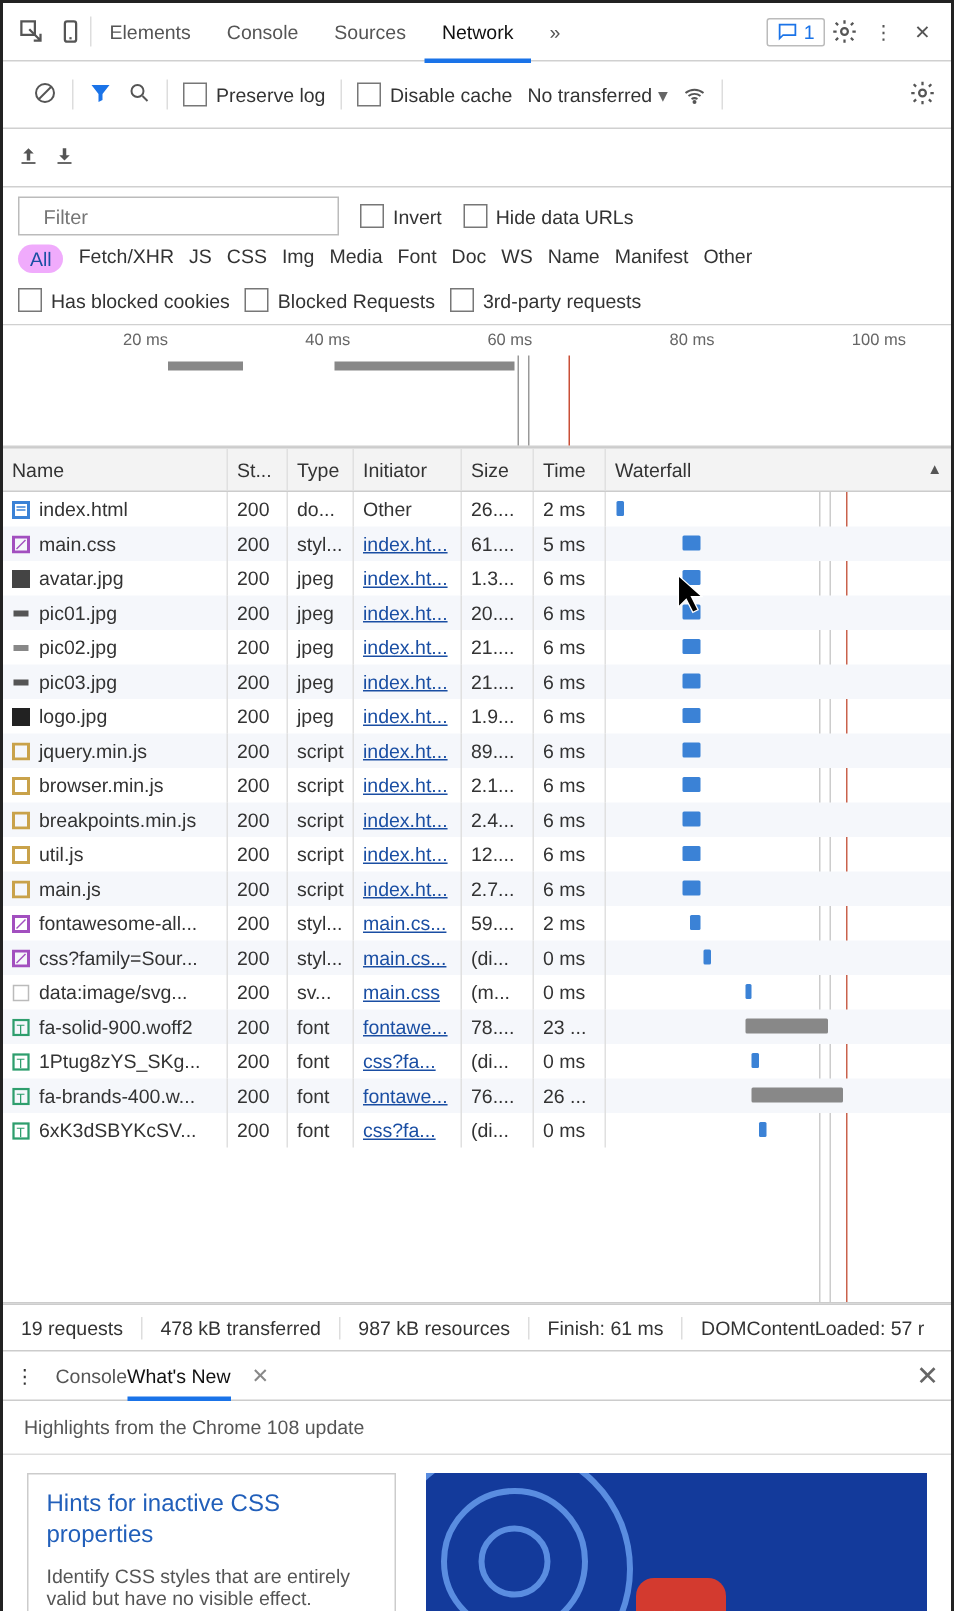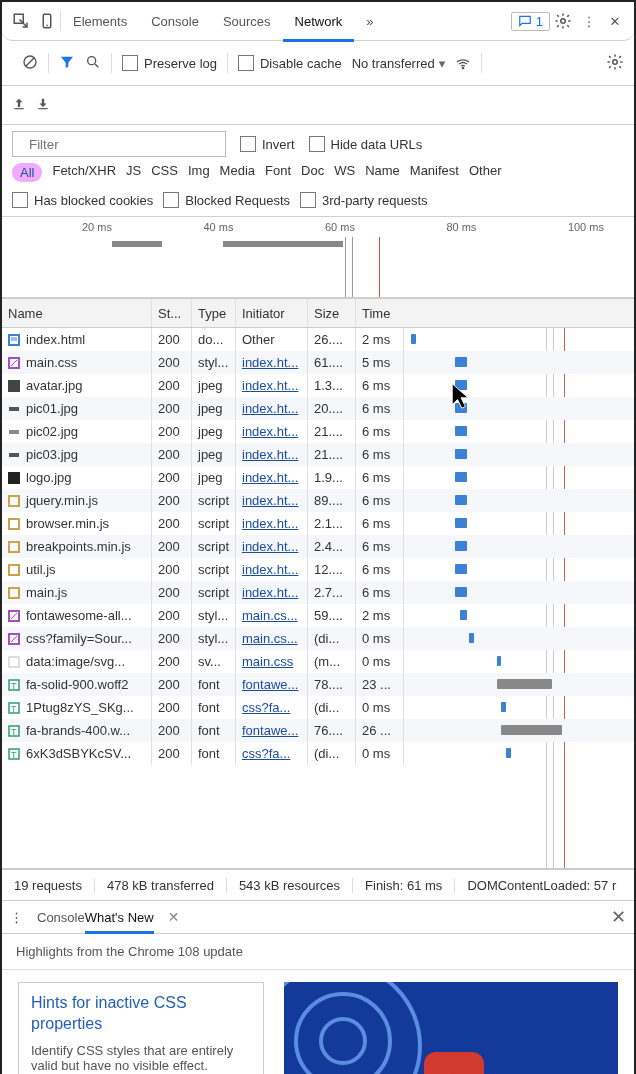--- a/index.html
+++ b/index.html
@@ -18,21 +18,20 @@
     box-sizing: border-box;
   }
 
   
   .tabstrip {
     display: flex;
     align-items: center;
     border-bottom: 1px solid #d0d0d0;
     height: 38px;
     padding: 0 6px;
-    border-radius: 10px;
   }
   .tabstrip .icon-btn {
     width: 26px;
     height: 26px;
     display: inline-flex;
     align-items: center;
     justify-content: center;
     color: #555;
     cursor: pointer;
   }
@@ -509,20 +508,21 @@
   </div>
 
   <div class="table-wrap">
     <div class="grid-head" id="grid-head">
         <div>Name</div>
         <div>St...</div>
         <div>Type</div>
         <div>Initiator</div>
         <div>Size</div>
         <div>Time</div>
+        <div style="justify-content: space-between;">Waterfall<span class="sort-tri">▲</span></div>
       </div>
     <div class="rows-outer">
       <div class="waterfall-lines" id="wf-lines" style="width: 232px;">
           <div class="waterfall-divider " style="left: 62%;"></div>
           <div class="waterfall-divider " style="left: 65%;"></div>
           <div class="waterfall-divider red" style="left: 70%;"></div>
         </div>
       <div id="rows-container">
           <div class="grid-row">
             <div>
@@ -952,21 +952,21 @@
         </div>
       <svg class="cursor" style="left:448px;top:54px" viewBox="0 0 24 32">
         <path d="M2 2 L2 26 L8 20 L13 30 L17 28 L12 18 L20 18 Z" fill="#000" stroke="#fff" stroke-width="1"></path>
       </svg>
     </div>
   </div>
 
   <div class="summary">
     <div>19 requests</div>
     <div>478 kB transferred</div>
-    <div>543 kB resources</div>
+    <div>987 kB resources</div>
     <div>Finish: 61 ms</div>
     <div>DOMContentLoaded: 57 r</div>
   </div>
 
   <div class="drawer-tabs">
     <span class="icon-btn">⋮</span>
     <span id="drawer-tabs"><span class="drawer-tab">Console</span><span class="drawer-tab active">What's New</span></span>
     <span class="drawer-x">✕</span>
     <span class="drawer-close">✕</span>
   </div>

